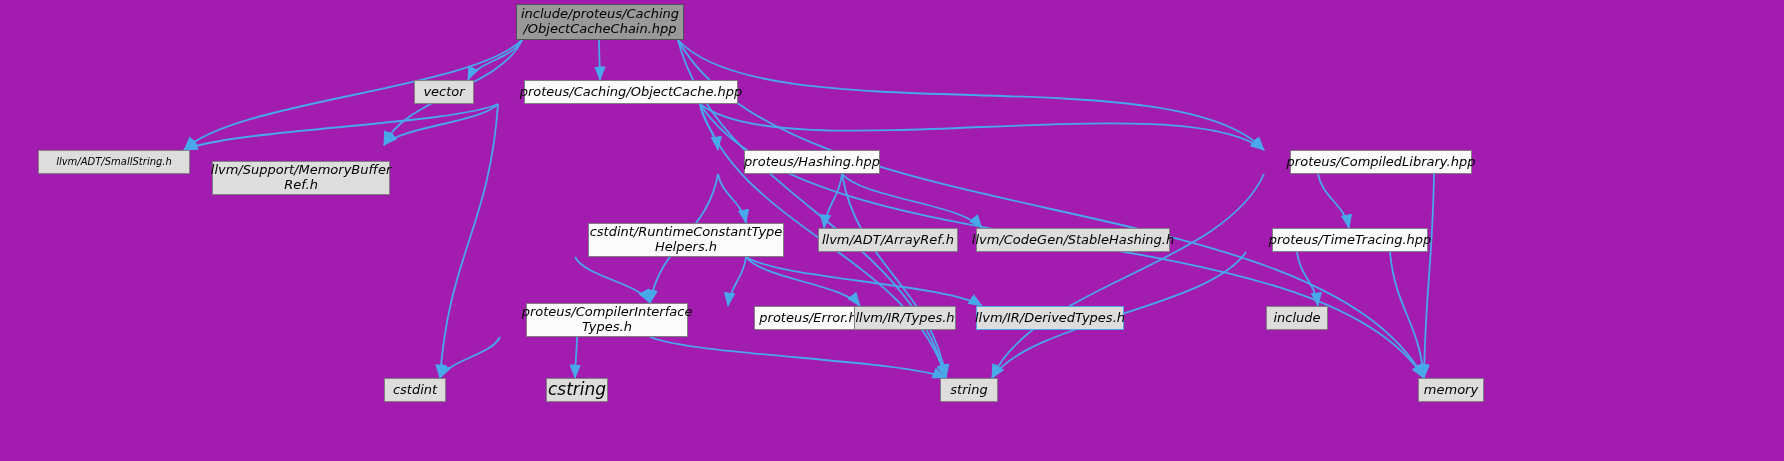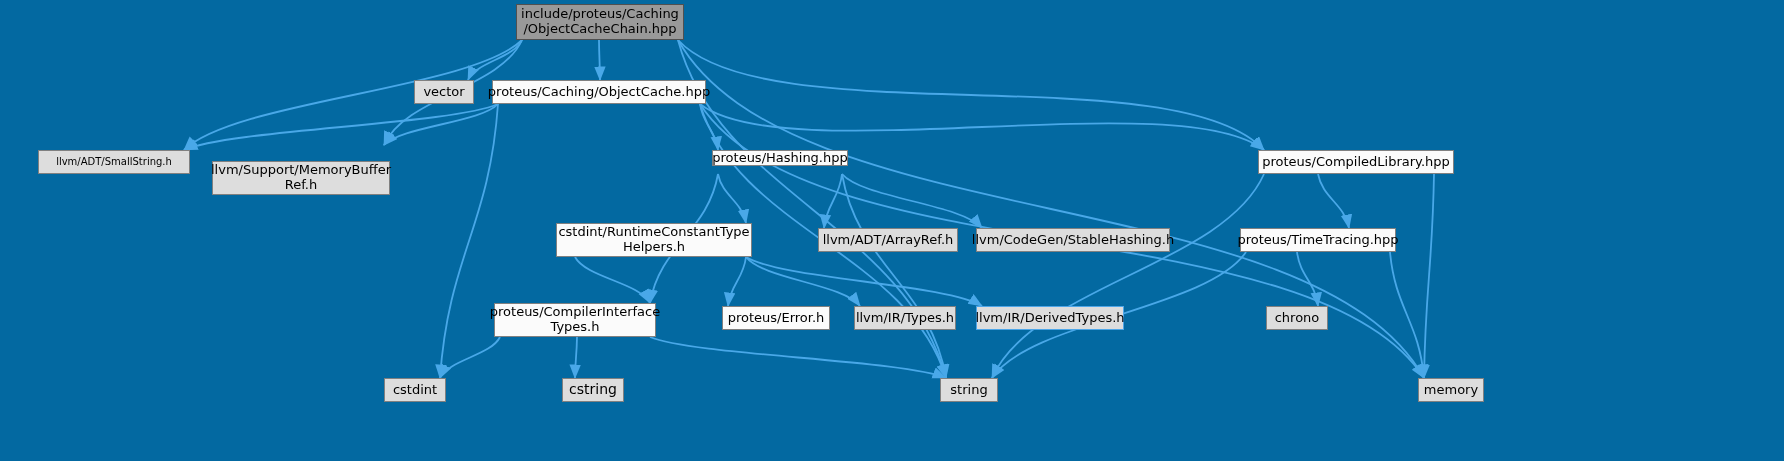--- a/index.html
+++ b/index.html
@@ -1,23 +1,23 @@
 <!DOCTYPE html>
 <html><head>
 <meta charset="utf-8">
 <style>
   html,body{margin:0;padding:0;background:#000;}
-  #stage{position:relative;width:1784px;height:461px;background:#0369a1;
-         font-family:"DejaVu Sans", sans-serif;overflow:hidden;}
+  #stage{position:relative;width:1784px;height:461px;background:#a21caf;
+         font-family:"DejaVu Sans", sans-serif;overflow:hidden;font-style:italic;}
   #edges{position:absolute;left:0;top:0;width:1784px;height:461px;}
   .node{position:absolute;box-sizing:border-box;border:1px solid #808080;
         display:flex;align-items:center;justify-content:center;text-align:center;
         color:#000;line-height:1.12;white-space:pre-line;}
   .n-gray{background:#dddddd;}
-  .n-white{background:#fbfbfb;}
+  .n-white{background:#fbfbfb;margin-left:32px;}
   .n-root{background:#999999;border-color:#505050;}
   .n-blueborder{border-color:#4ea6e8;background:#dddddd;}
 </style>
 </head>
 <body>
 
 <div id="stage">
   <svg id="edges" viewBox="0 0 1784 461" xmlns="http://www.w3.org/2000/svg">
       <defs>
         <marker id="ah" markerWidth="9" markerHeight="9" refX="7.5" refY="3.2" orient="auto">
@@ -57,30 +57,30 @@
       <path d="M1246,252 C1207.9,308.7 1030.1,321.3 992,378" fill="none" stroke="#49a8e8" stroke-width="1.8" marker-end="url(#ah)"></path>
       <path d="M1390,252 C1395.1,308.7 1418.9,321.3 1424,378" fill="none" stroke="#49a8e8" stroke-width="1.8" marker-end="url(#ah)"></path>
     </svg>
 <div class="node n-root" style="left: 516px; top: 4px; width: 168px; height: 36px; font-size: 13px;">include/proteus/Caching
 /ObjectCacheChain.hpp</div>
     <div class="node n-gray" style="left: 414px; top: 80px; width: 60px; height: 24px; font-size: 13px;">vector</div>
     <div class="node n-white" style="left: 492px; top: 80px; width: 214px; height: 24px; font-size: 13px;">proteus/Caching/ObjectCache.hpp</div>
     <div class="node n-gray" style="left: 38px; top: 150px; width: 152px; height: 24px; font-size: 10px;">llvm/ADT/SmallString.h</div>
     <div class="node n-gray" style="left: 212px; top: 145px; width: 178px; height: 34px; font-size: 13px; margin-top: 16px;">llvm/Support/MemoryBuffer
 Ref.h</div>
-    <div class="node n-white" style="left: 712px; top: 150px; width: 136px; height: 16px; font-size: 13px;">proteus/Hashing.hpp</div>
-    <div class="node n-white" style="left: 1258px; top: 150px; width: 196px; height: 24px; font-size: 13px;">proteus/CompiledLibrary.hpp</div>
+    <div class="node n-white" style="left: 712px; top: 150px; width: 136px; height: 24px; font-size: 13px;">proteus/Hashing.hpp</div>
+    <div class="node n-white" style="left: 1258px; top: 150px; width: 182px; height: 24px; font-size: 13px;">proteus/CompiledLibrary.hpp</div>
     <div class="node n-white" style="left: 556px; top: 223px; width: 196px; height: 34px; font-size: 13px;">cstdint/RuntimeConstantType
 Helpers.h</div>
     <div class="node n-gray" style="left: 818px; top: 228px; width: 140px; height: 24px; font-size: 13px;">llvm/ADT/ArrayRef.h</div>
     <div class="node n-gray" style="left: 976px; top: 228px; width: 194px; height: 24px; font-size: 13px;">llvm/CodeGen/StableHashing.h</div>
     <div class="node n-white" style="left: 1240px; top: 228px; width: 156px; height: 24px; font-size: 13px;">proteus/TimeTracing.hpp</div>
     <div class="node n-white" style="left: 494px; top: 303px; width: 162px; height: 34px; font-size: 13px;">proteus/CompilerInterface
 Types.h</div>
     <div class="node n-white" style="left: 722px; top: 306px; width: 108px; height: 24px; font-size: 13px;">proteus/Error.h</div>
     <div class="node n-gray" style="left: 854px; top: 306px; width: 102px; height: 24px; font-size: 13px;">llvm/IR/Types.h</div>
     <div class="node n-blueborder" style="left: 976px; top: 306px; width: 148px; height: 24px; font-size: 13px;">llvm/IR/DerivedTypes.h</div>
-    <div class="node n-gray" style="left: 1266px; top: 306px; width: 62px; height: 24px; font-size: 13px;">chrono</div>
+    <div class="node n-gray" style="left: 1266px; top: 306px; width: 62px; height: 24px; font-size: 13px;">include</div>
     <div class="node n-gray" style="left: 384px; top: 378px; width: 62px; height: 24px; font-size: 13px;">cstdint</div>
-    <div class="node n-gray" style="left: 546px; top: 378px; width: 62px; height: 24px; font-size: 14px; margin-left: 16px;">cstring</div>
+    <div class="node n-gray" style="left: 546px; top: 378px; width: 62px; height: 24px; font-size: 17px;">cstring</div>
     <div class="node n-gray" style="left: 940px; top: 378px; width: 58px; height: 24px; font-size: 13px;">string</div>
     <div class="node n-gray" style="left: 1418px; top: 378px; width: 66px; height: 24px; font-size: 13px;">memory</div>
   </div>
 
 </body></html>

